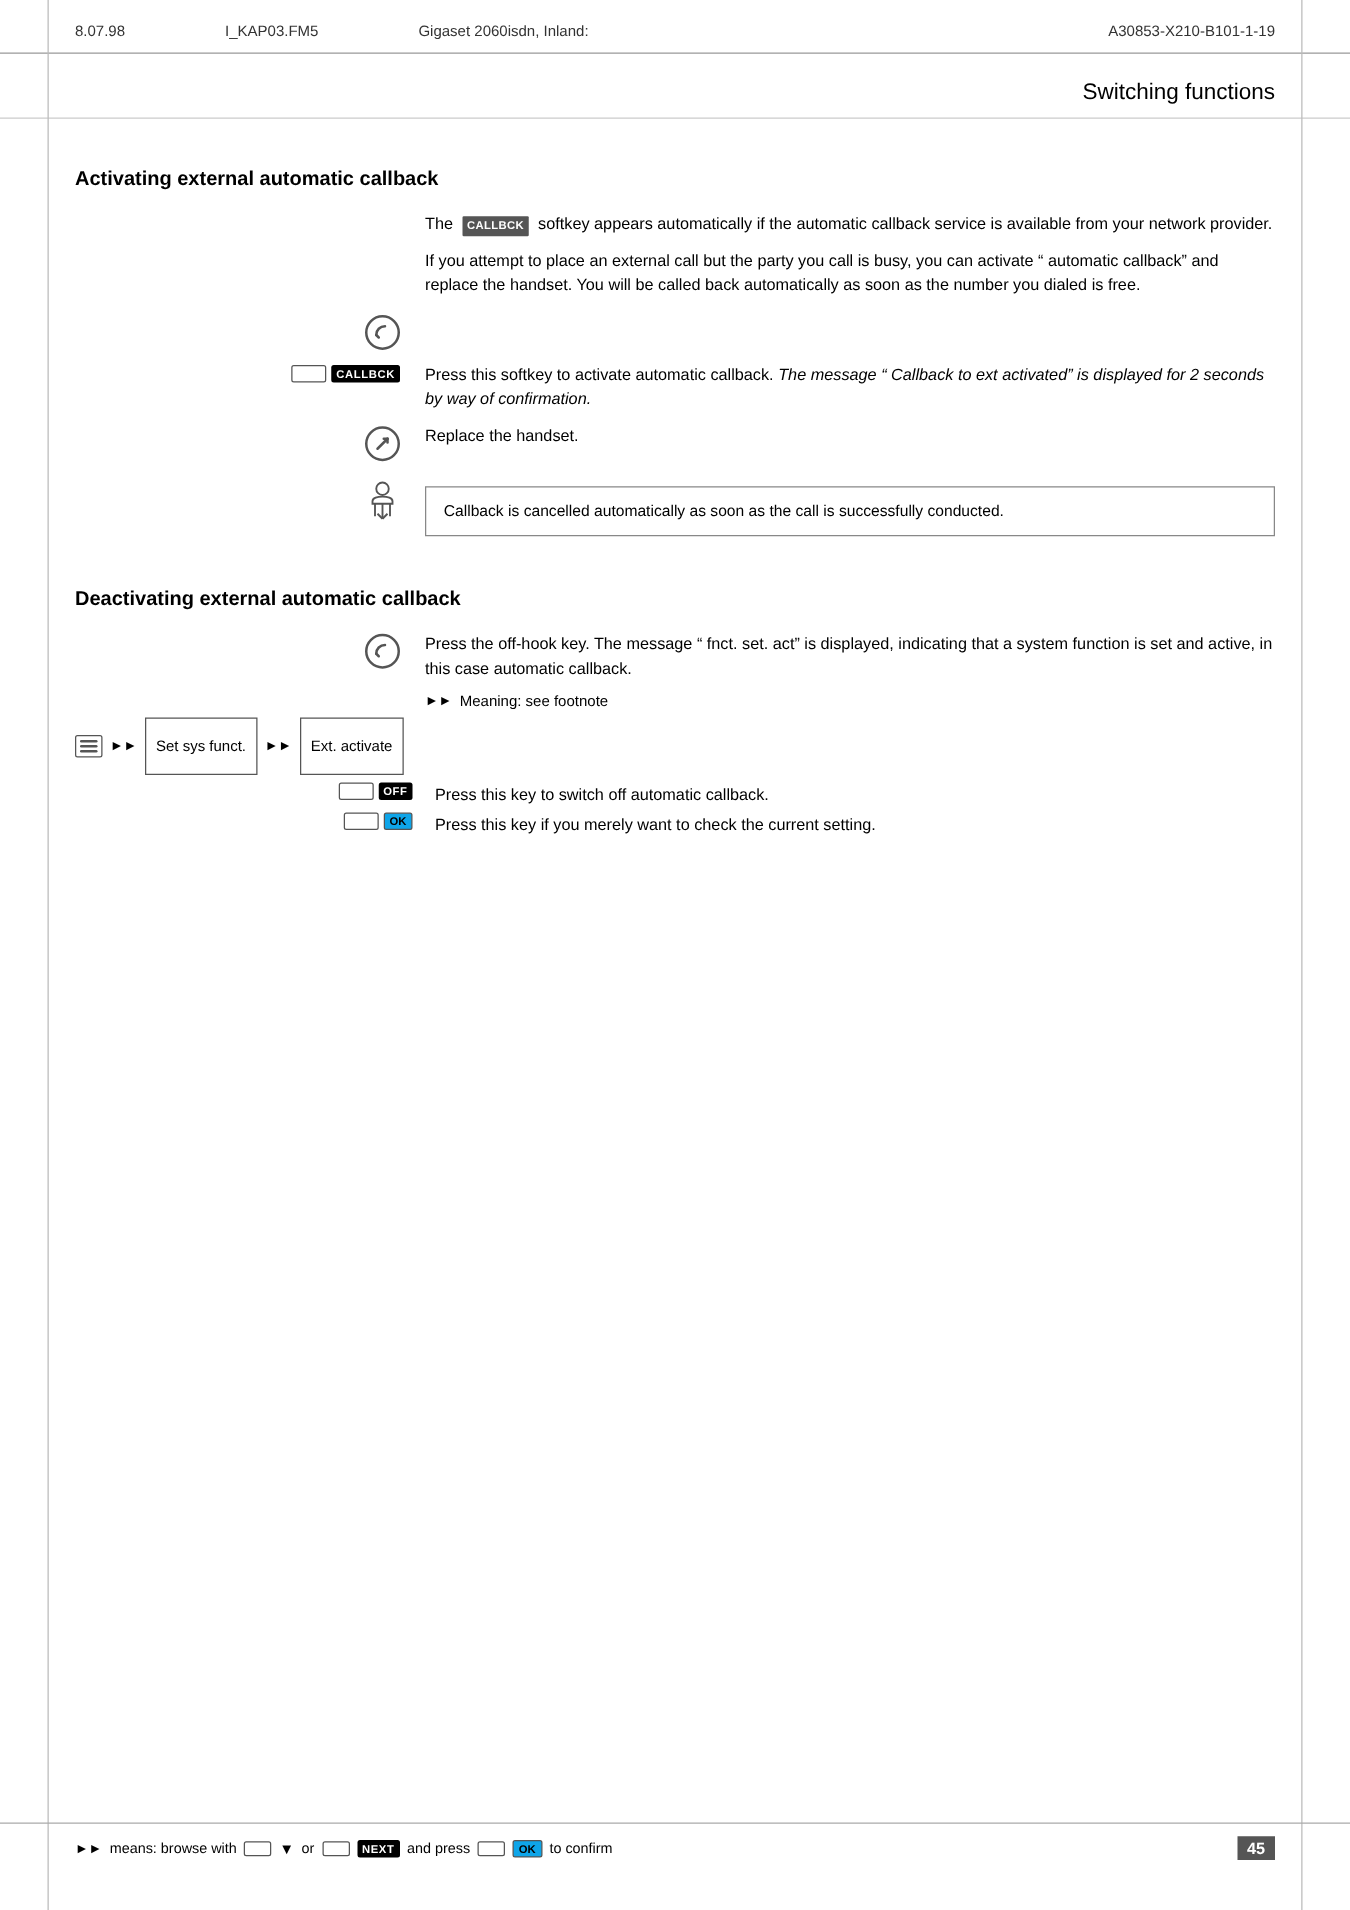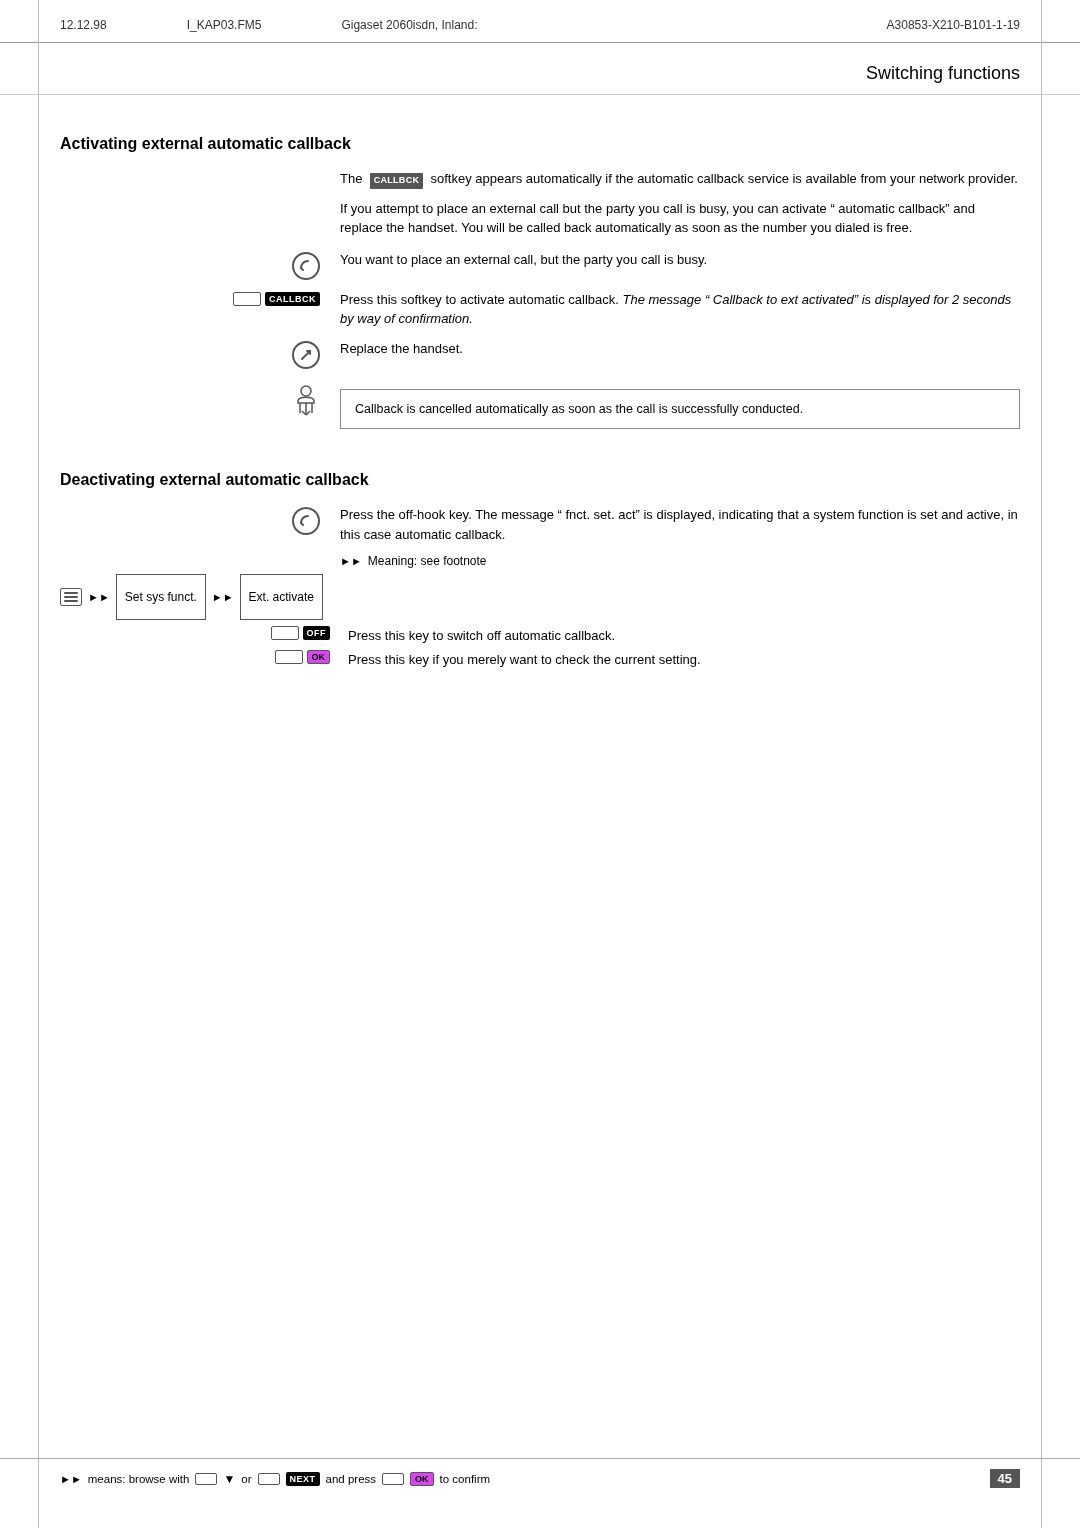--- a/index.html
+++ b/index.html
@@ -138,21 +138,21 @@
       color: #fff;
       font-size: 9px;
       font-weight: bold;
       padding: 2px 4px;
       border-radius: 2px;
       white-space: nowrap;
       letter-spacing: 0.5px;
     }
 
     .key-rect-white {
-      background: #d946ef;
+      background: #0ea5e9;
       color: #000;
       font-size: 9px;
       font-weight: bold;
       padding: 1px 4px;
       border: 1px solid #555;
       border-radius: 2px;
       white-space: nowrap;
     }
 
     .key-line {
@@ -296,21 +296,21 @@
 </head>
 <body>
 
 <div class="page-container">
 
   <div class="left-margin-line"></div>
   <div class="right-margin-line"></div>
 
   <div class="header-bar">
     <div class="left-group">
-      <span>12.12.98</span>
+      <span>8.07.98</span>
       <span>I_KAP03.FM5</span>
       <span>Gigaset 2060isdn, Inland:</span>
     </div>
     <div>A30853-X210-B101-1-19</div>
   </div>
 
   <div class="page-title-area">
     <span>Switching functions</span>
   </div>
 
@@ -334,21 +334,20 @@
 
     <div class="icon-row" style="margin-top:12px;">
       <div class="icon-cell">
         <div class="handset-icon">
           <svg width="16" height="16" viewBox="0 0 16 16">
             <path d="M3 10 C3 6 6 3 10 3" stroke="#555" stroke-width="2" fill="none" stroke-linecap="round"></path>
             <line x1="3" y1="10" x2="5" y2="12" stroke="#555" stroke-width="2" stroke-linecap="round"></line>
           </svg>
         </div>
       </div>
-      <div class="text-cell">You want to place an external call, but the party you call is busy.</div>
     </div>
 
     <div class="icon-row">
       <div class="icon-cell">
         <div class="softkey-btn">
           <span class="key-line"></span>
           <span class="key-rect">CALLBCK</span>
         </div>
       </div>
       <div class="text-cell">

